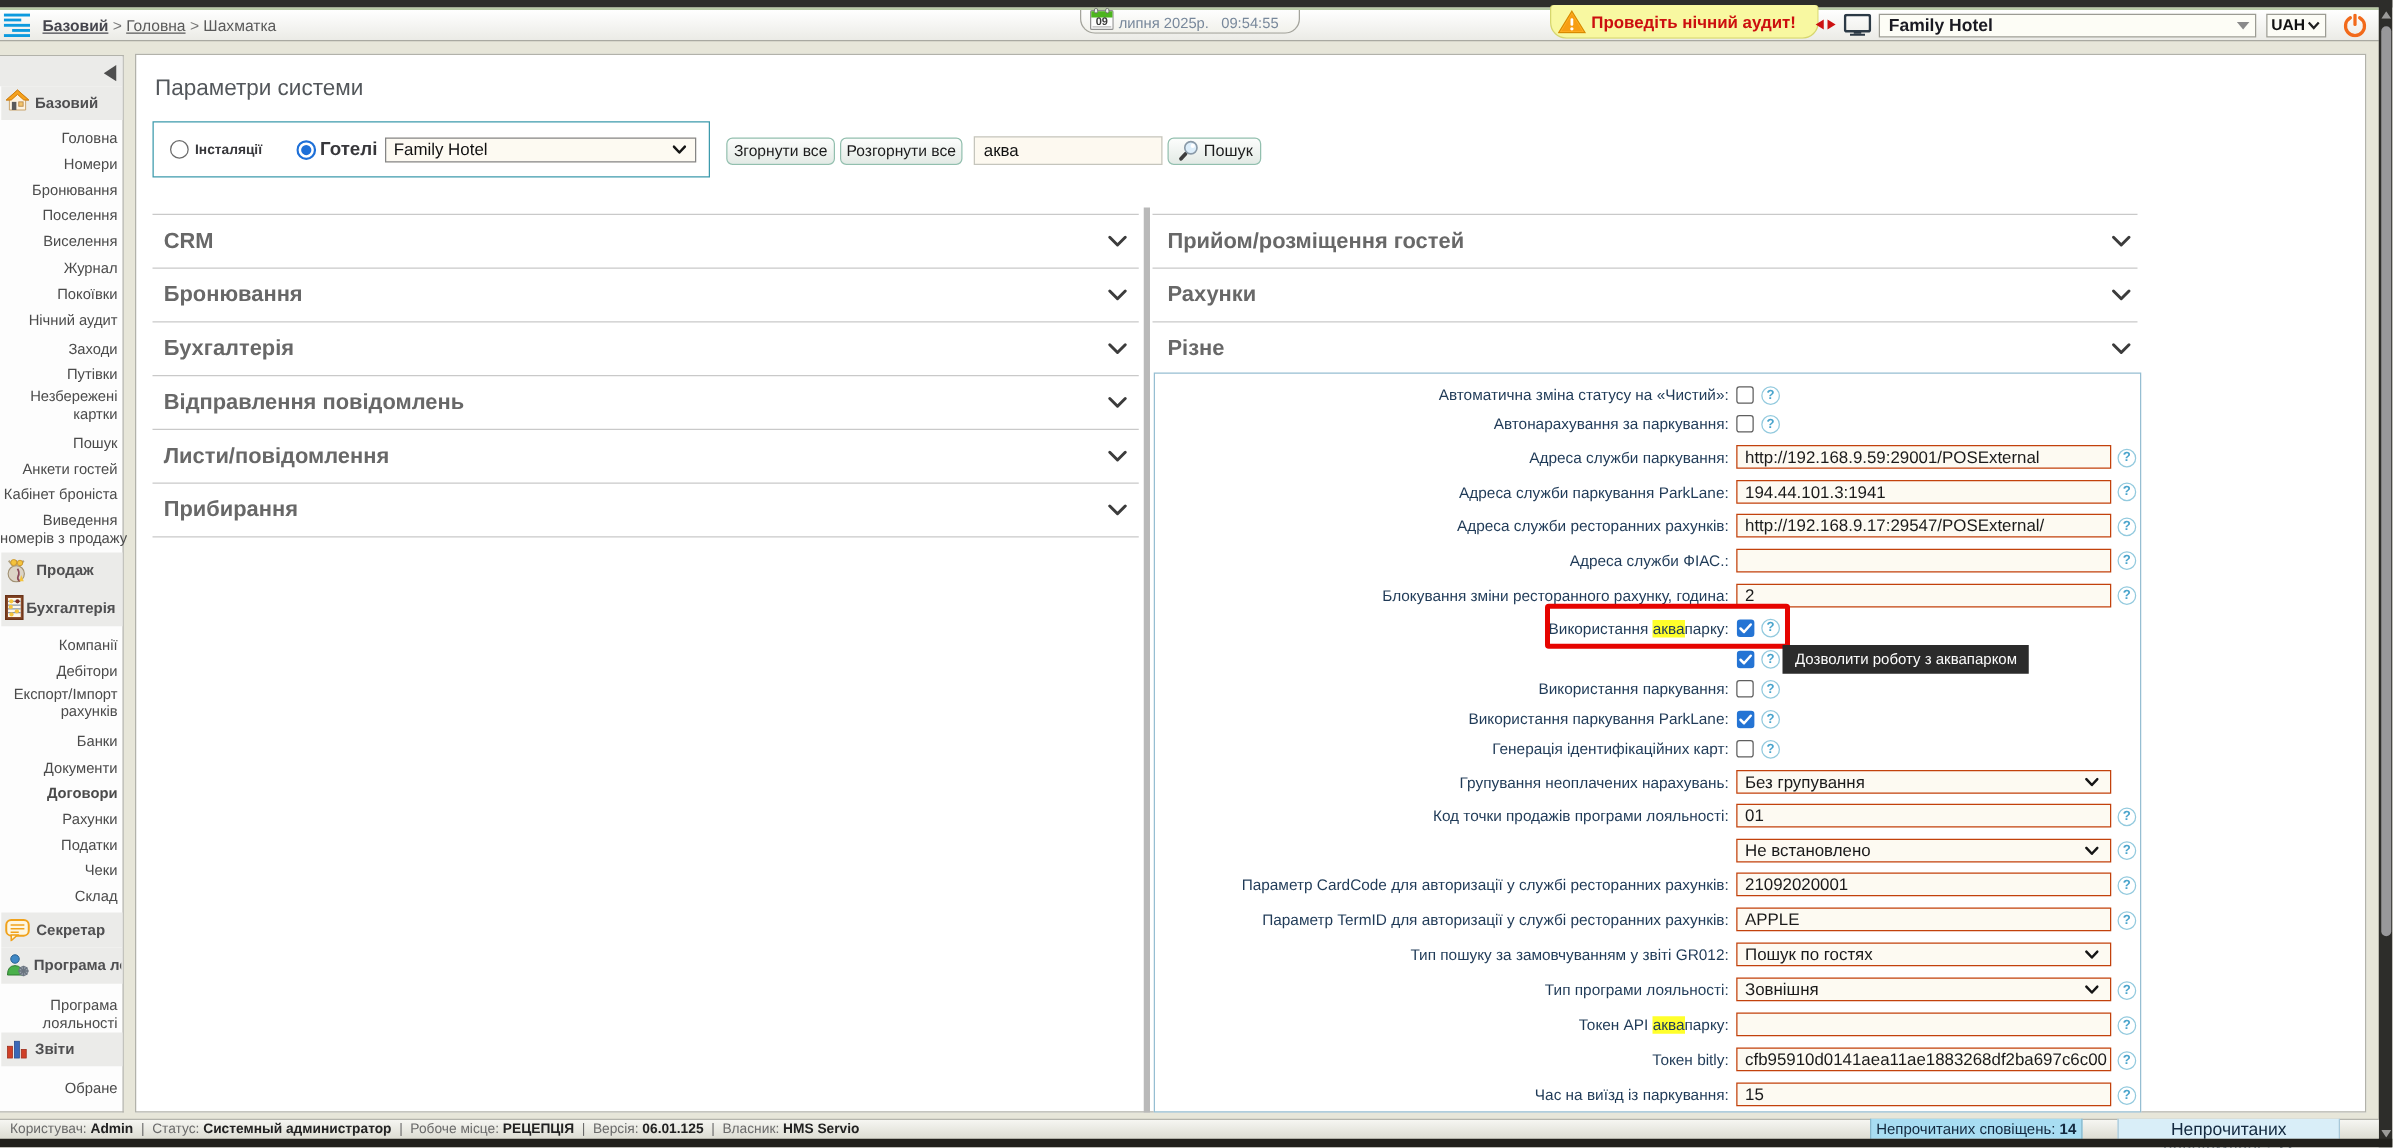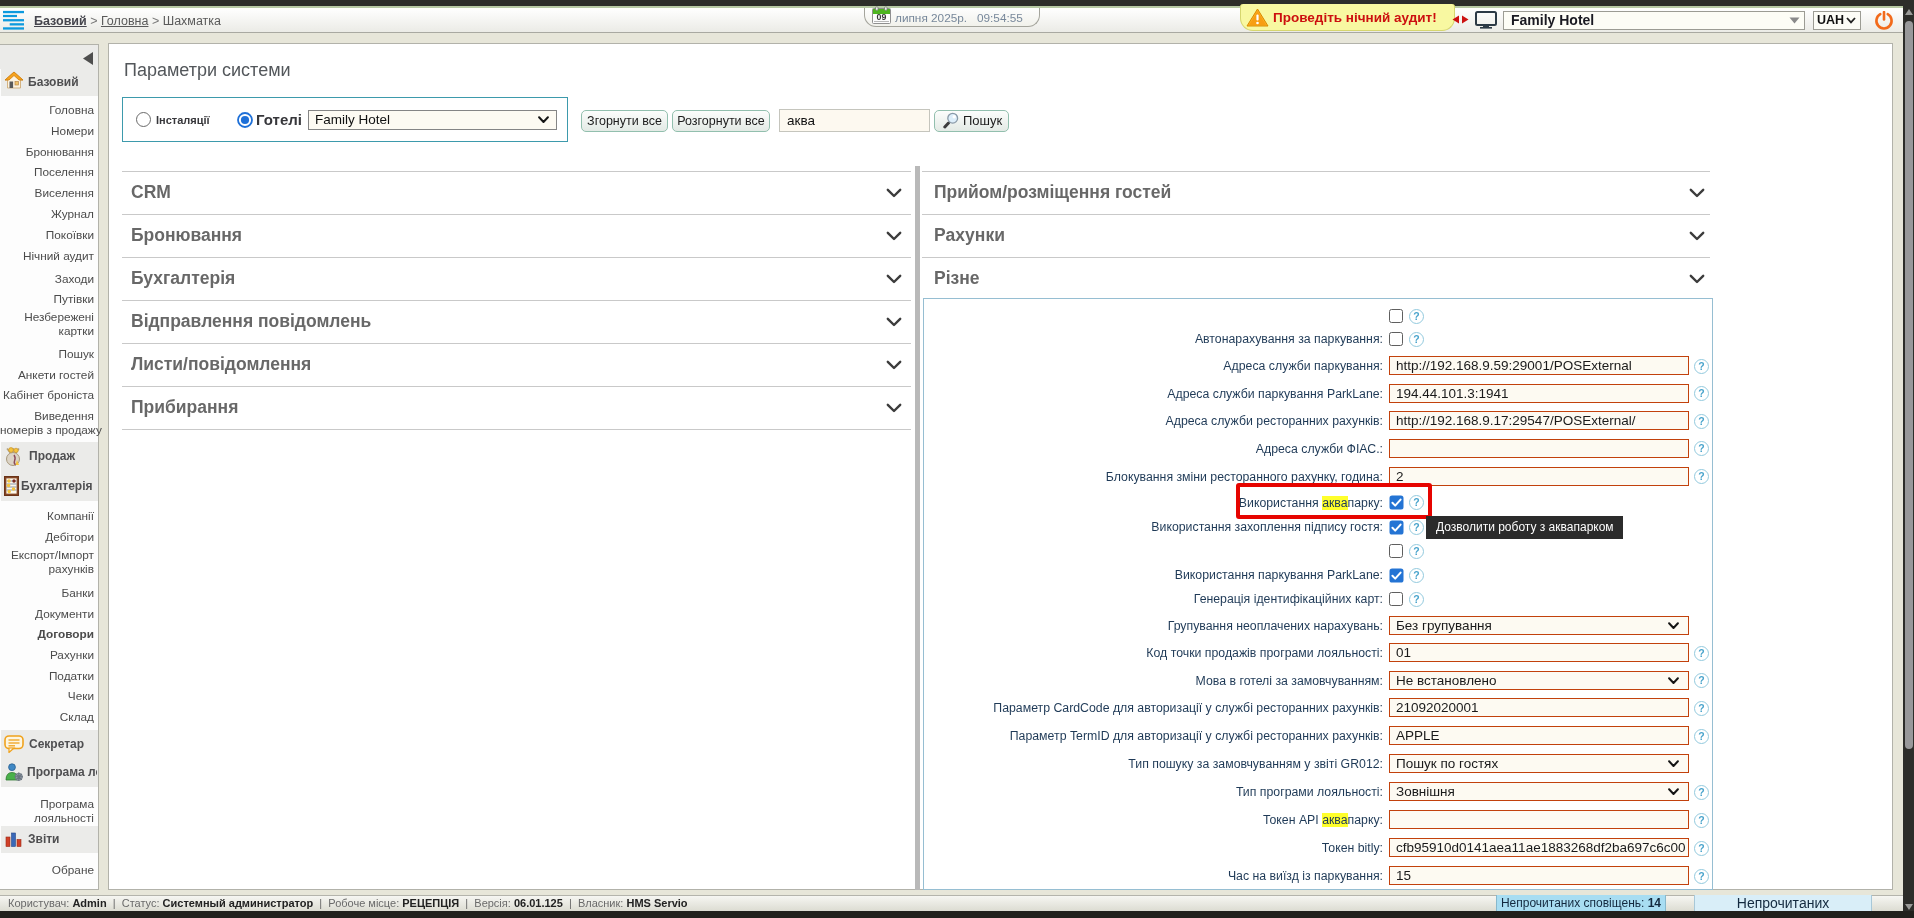--- a/index.html
+++ b/index.html
@@ -235,20 +235,21 @@
     </svg>
 <div class="acch" style="left:934px;top:224.5px;">Рахунки</div>
 <svg class="chev" style="left:1689px;top:230.5px;" viewBox="0 0 16 10">
       <path d="M1.8 1.8 L8 8 L14.2 1.8" stroke="#3c3c3c" stroke-width="2.4" fill="none" stroke-linecap="round" stroke-linejoin="round"></path>
     </svg>
 <div class="acch" style="left:934px;top:267.5px;">Різне</div>
 <svg class="chev" style="left:1689px;top:273.5px;" viewBox="0 0 16 10">
       <path d="M1.8 1.8 L8 8 L14.2 1.8" stroke="#3c3c3c" stroke-width="2.4" fill="none" stroke-linecap="round" stroke-linejoin="round"></path>
     </svg>
 <div class="abs" style="left:923px;top:298px;width:790px;height:592px;border:1px solid #96bed2;background:#fff;"></div>
+<div class="lbl" style="top:307px;">Автоматична зміна статусу на «Чистий»:</div>
 <div class="cb" style="top:308.5px;"></div>
 <div class="q" style="left:1409px;top:308.5px;">?</div>
 <div class="lbl" style="top:330px;">Автонарахування за паркування:</div>
 <div class="cb" style="top:331.5px;"></div>
 <div class="q" style="left:1409px;top:331.5px;">?</div>
 <div class="lbl" style="top:357px;">Адреса служби паркування:</div>
 <div class="inp" style="top:356px;">http://192.168.9.59:29001/POSExternal</div>
 <div class="q" style="left:1694px;top:358.5px;">?</div>
 <div class="lbl" style="top:384.5px;">Адреса служби паркування ParkLane:</div>
 <div class="inp" style="top:383.5px;">194.44.101.3:1941</div>
@@ -261,46 +262,45 @@
 <div class="q" style="left:1694px;top:441.0px;">?</div>
 <div class="lbl" style="top:467.5px;">Блокування зміни ресторанного рахунку, година:</div>
 <div class="inp" style="top:466.5px;">2</div>
 <div class="q" style="left:1694px;top:469.0px;">?</div>
 <div class="lbl" style="top:493.5px;">Використання <span class="hl">аква</span>парку:</div>
 <svg class="abs" style="left:1389px;top:495.0px;" width="15" height="15" viewBox="0 0 15 15">
 <rect x="0.5" y="0.5" width="14" height="14" rx="2.6" fill="#2474d4"></rect>
 <path d="M3.4 7.8 L6.2 10.6 L11.6 4.6" stroke="#fff" stroke-width="2" fill="none" stroke-linecap="round" stroke-linejoin="round"></path>
     </svg>
 <div class="q" style="left:1409px;top:495.0px;">?</div>
-<div class="lbl" style="top:518px;">Використання захоплення підпису гостя:</div>
 <svg class="abs" style="left:1389px;top:519.5px;" width="15" height="15" viewBox="0 0 15 15">
 <rect x="0.5" y="0.5" width="14" height="14" rx="2.6" fill="#2474d4"></rect>
 <path d="M3.4 7.8 L6.2 10.6 L11.6 4.6" stroke="#fff" stroke-width="2" fill="none" stroke-linecap="round" stroke-linejoin="round"></path>
     </svg>
 <div class="q" style="left:1409px;top:519.5px;">?</div>
+<div class="lbl" style="top:542px;">Використання паркування:</div>
 <div class="cb" style="top:543.5px;"></div>
 <div class="q" style="left:1409px;top:543.5px;">?</div>
 <div class="lbl" style="top:566px;">Використання паркування ParkLane:</div>
 <svg class="abs" style="left:1389px;top:567.5px;" width="15" height="15" viewBox="0 0 15 15">
 <rect x="0.5" y="0.5" width="14" height="14" rx="2.6" fill="#2474d4"></rect>
 <path d="M3.4 7.8 L6.2 10.6 L11.6 4.6" stroke="#fff" stroke-width="2" fill="none" stroke-linecap="round" stroke-linejoin="round"></path>
     </svg>
 <div class="q" style="left:1409px;top:567.5px;">?</div>
 <div class="lbl" style="top:590px;">Генерація ідентифікаційних карт:</div>
 <div class="cb" style="top:591.5px;"></div>
 <div class="q" style="left:1409px;top:591.5px;">?</div>
 <div class="lbl" style="top:617px;">Групування неоплачених нарахувань:</div>
 <div class="inp" style="top:616px;">Без групування</div>
 <svg class="abs" style="left:1668px;top:622px;" width="11" height="8" viewBox="0 0 11 8">
       <path d="M1.1 1.3 L5.5 6 L9.9 1.3" stroke="#151515" stroke-width="2" fill="none" stroke-linecap="round" stroke-linejoin="round"></path>
     </svg>
 <div class="lbl" style="top:644px;">Код точки продажів програми лояльності:</div>
 <div class="inp" style="top:643px;">01</div>
 <div class="q" style="left:1694px;top:645.5px;">?</div>
-<div class="lbl" style="top:671.5px;">Мова в готелі за замовчуванням:</div>
 <div class="inp" style="top:670.5px;">Не встановлено</div>
 <svg class="abs" style="left:1668px;top:676.5px;" width="11" height="8" viewBox="0 0 11 8">
       <path d="M1.1 1.3 L5.5 6 L9.9 1.3" stroke="#151515" stroke-width="2" fill="none" stroke-linecap="round" stroke-linejoin="round"></path>
     </svg>
 <div class="q" style="left:1694px;top:673.0px;">?</div>
 <div class="lbl" style="top:699px;">Параметр CardCode для авторизації у службі ресторанних рахунків:</div>
 <div class="inp" style="top:698px;">21092020001</div>
 <div class="q" style="left:1694px;top:700.5px;">?</div>
 <div class="lbl" style="top:727px;">Параметр TermID для авторизації у службі ресторанних рахунків:</div>
 <div class="inp" style="top:726px;">APPLE</div>

